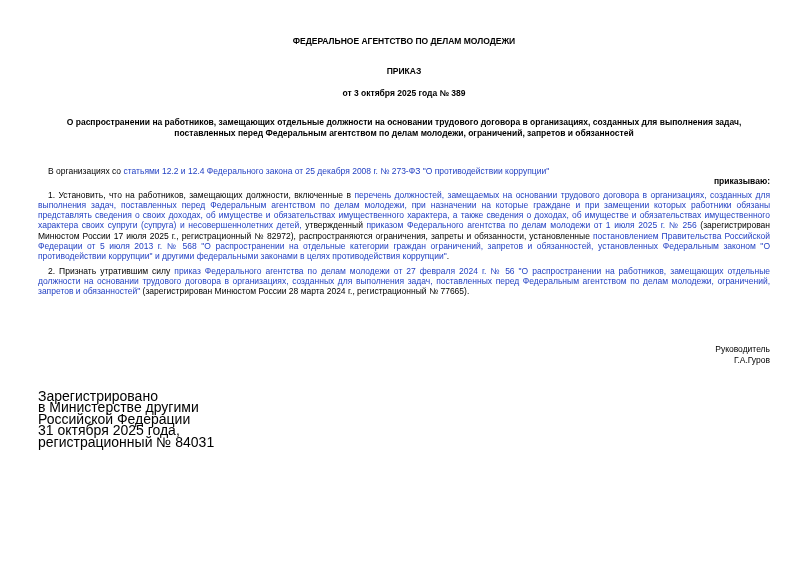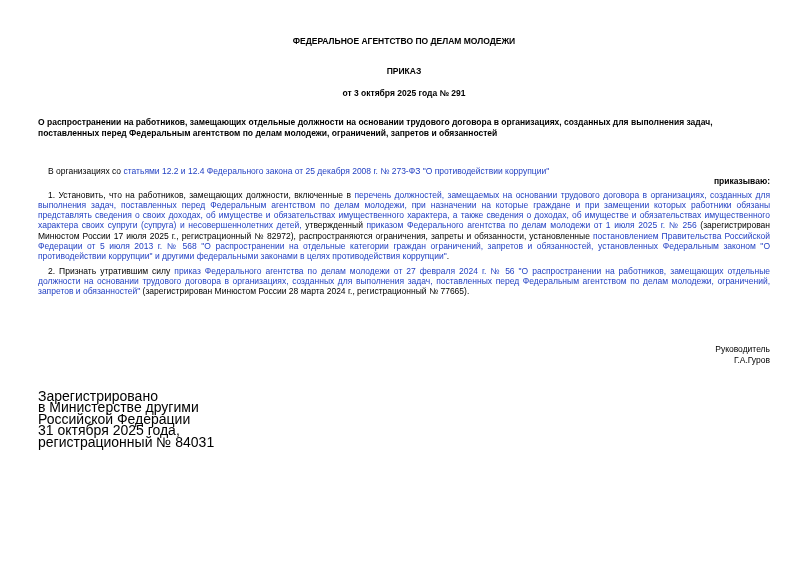--- a/index.html
+++ b/index.html
@@ -27,21 +27,21 @@
     text-align: center;
     font-weight: bold;
     font-size: 8.5px;
     line-height: 10px;
   }
   .hdr-agency { margin-top: 0; }
   .hdr-type   { margin-top: 20px; }
   .hdr-date   { margin-top: 12px; }
   .doc-title {
     margin-top: 19px;
-    text-align: left;
+    text-align: center;
     font-weight: bold;
     font-size: 8.5px;
     line-height: 11px;
   }
   .para {
     font-size: 8.5px;
     line-height: 10.3px;
     text-align: justify;
   }
   .para.indent { text-indent: 10px; }
@@ -69,21 +69,21 @@
 </style>
 </head>
 <body>
 
 <div class="doc">
 
   <div class="hdr-line hdr-agency">ФЕДЕРАЛЬНОЕ АГЕНТСТВО ПО ДЕЛАМ МОЛОДЕЖИ</div>
 
   <div class="hdr-line hdr-type">ПРИКАЗ</div>
 
-  <div class="hdr-line hdr-date">от 3 октября 2025 года № 291</div>
+  <div class="hdr-line hdr-date">от 3 октября 2025 года № 389</div>
 
   <div class="doc-title">О распространении на работников, замещающих отдельные должности на основании трудового договора в организациях, созданных для выполнения задач, поставленных перед Федеральным агентством по делам молодежи, ограничений, запретов и обязанностей</div>
 
   <div class="para preamble indent"><span class="plain">В организациях со </span><span class="link">статьями 12.2 и 12.4 Федерального закона от 25 декабря 2008 г. № 273-ФЗ "О противодействии коррупции"</span></div>
 
   <div class="para decree-word"><span class="plain">приказываю:</span></div>
 
   <div class="para item-1 indent"><span class="plain">1. Установить, что на работников, замещающих должности, включенные в </span><span class="link">перечень должностей, замещаемых на основании трудового договора в организациях, созданных для выполнения задач, поставленных перед Федеральным агентством по делам молодежи, при назначении на которые граждане и при замещении которых работники обязаны представлять сведения о своих доходах, об имуществе и обязательствах имущественного характера, а также сведения о доходах, об имуществе и обязательствах имущественного характера своих супруги (супруга) и несовершеннолетних детей,</span><span class="plain"> утвержденный </span><span class="link">приказом Федерального агентства по делам молодежи от 1 июля 2025 г. № 256</span><span class="plain"> (зарегистрирован Минюстом России 17 июля 2025 г., регистрационный № 82972), распространяются ограничения, запреты и обязанности, установленные </span><span class="link">постановлением Правительства Российской Федерации от 5 июля 2013 г. № 568 "О распространении на отдельные категории граждан ограничений, запретов и обязанностей, установленных Федеральным законом "О противодействии коррупции" и другими федеральными законами в целях противодействия коррупции"</span><span class="plain">.</span></div>
 
   <div class="para item-2 indent"><span class="plain">2. Признать утратившим силу </span><span class="link">приказ Федерального агентства по делам молодежи от 27 февраля 2024 г. № 56 "О распространении на работников, замещающих отдельные должности на основании трудового договора в организациях, созданных для выполнения задач, поставленных перед Федеральным агентством по делам молодежи, ограничений, запретов и обязанностей"</span><span class="plain"> (зарегистрирован Минюстом России 28 марта 2024 г., регистрационный № 77665).</span></div>

